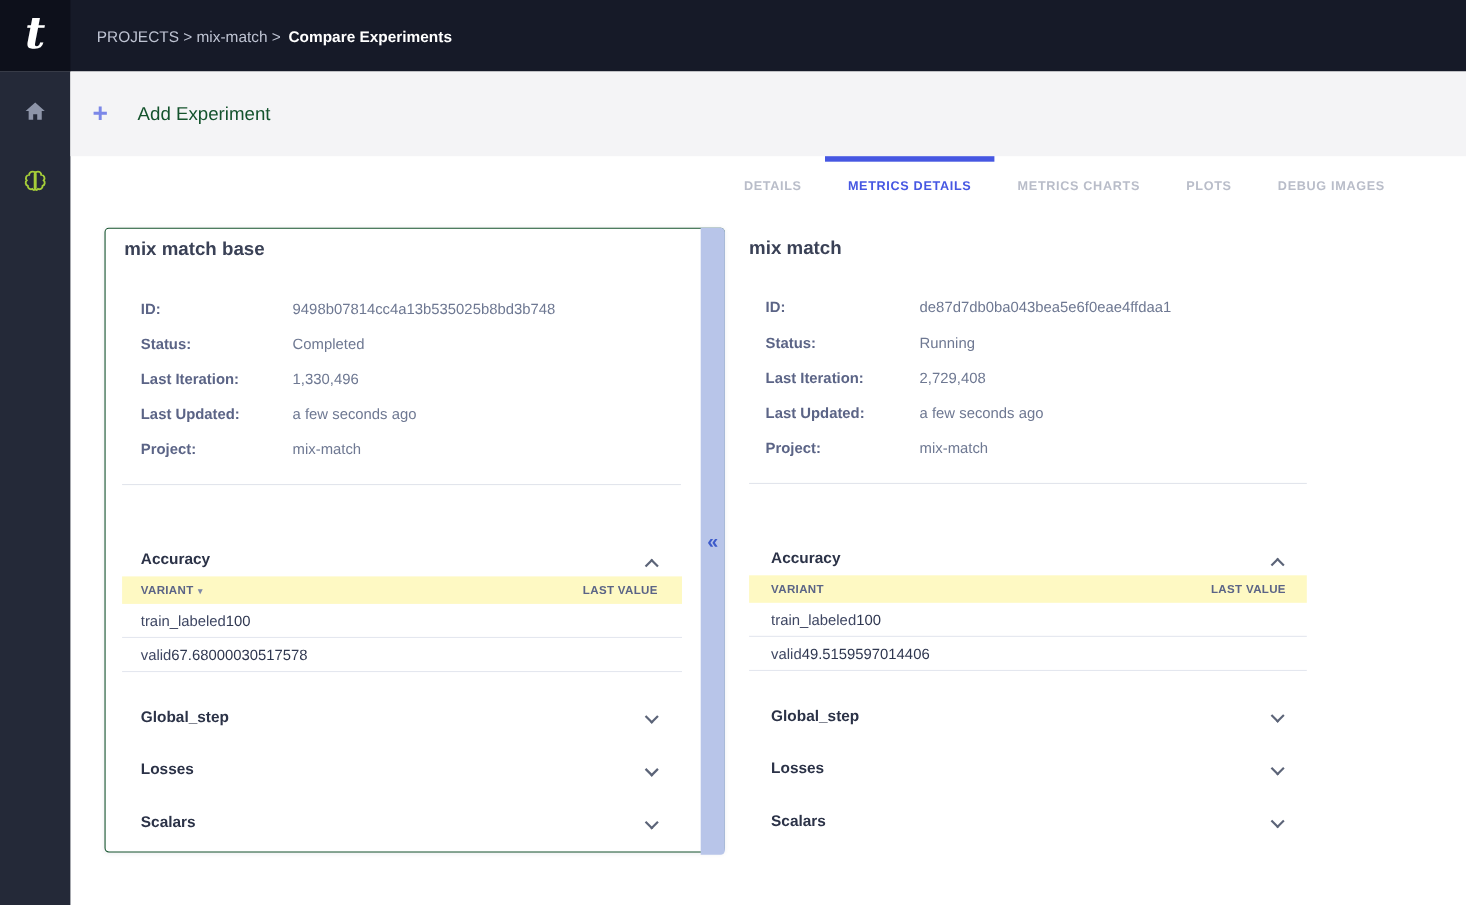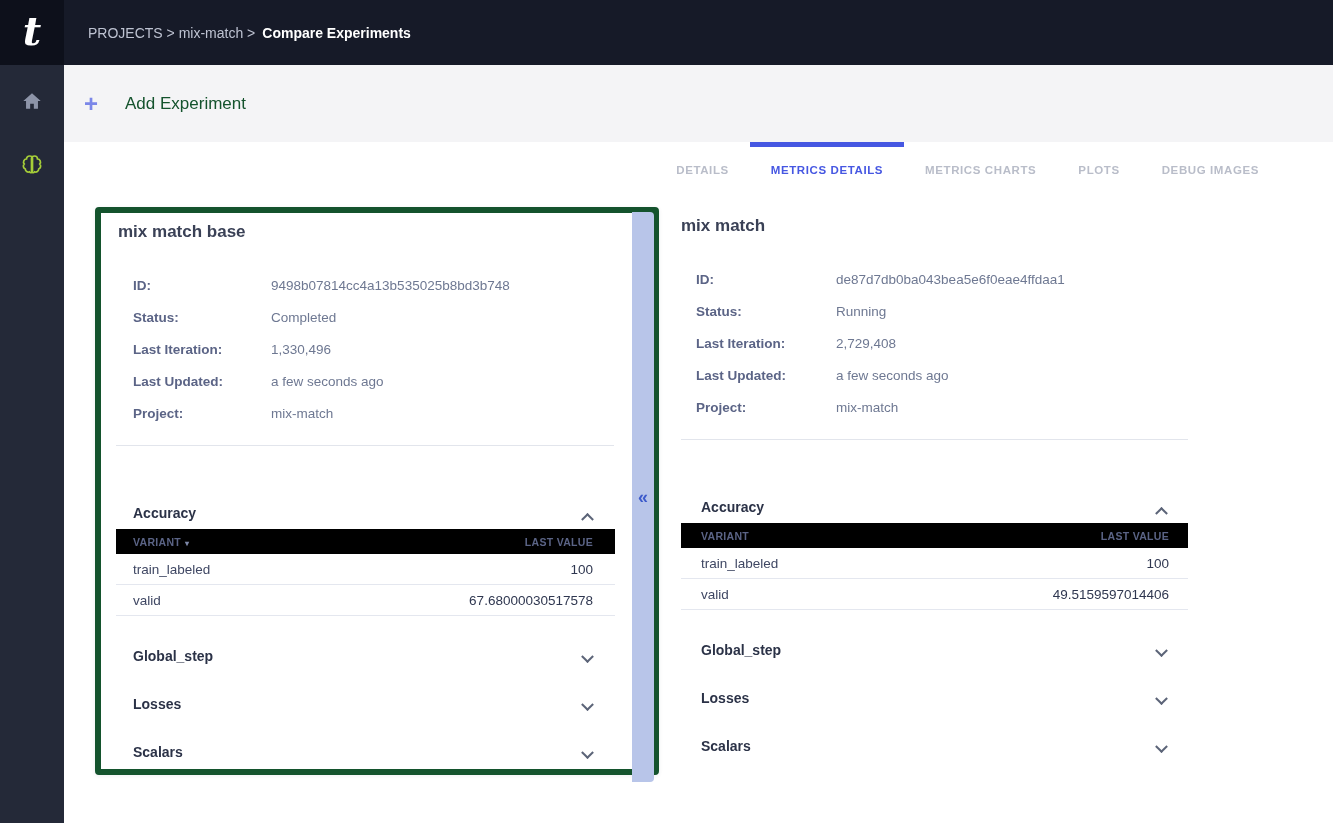--- a/index.html
+++ b/index.html
@@ -30,21 +30,21 @@
   .add-label { color:#14532d; font-size:17px; }
 
   
   .tabs { position:absolute; top:142px; right:53px; display:flex; }
   .tab { padding:17px 21px 12px 21px; font-size:11.5px; font-weight:bold; letter-spacing:.6px;
          color:#b9bdc9; border-top:5px solid transparent; cursor:pointer; white-space:nowrap; }
   .tab.active { color:#4657e2; border-top-color:#4657e2; }
 
   
   .card { position:absolute; top:207px; background:#fff; }
-  .card.left { left:95px; width:564px; height:568px; border:6px solid #14532d; border-radius:4px;
+  .card.left { left:95px; width:564px; height:568px; border:1px solid #14532d; border-radius:4px;
                box-shadow:0 1px 4px rgba(40,50,80,.08); padding-right:22px; }
   .card.right { left:681px; width:507px; height:568px; }
 
   .splitter { position:absolute; top:-1px; right:-1px; width:22px; height:570px; background:#b8c5e9;
               border-radius:0 4px 4px 0; display:flex; align-items:center; justify-content:center;
               cursor:pointer; }
   .collapse-glyph { color:#3d5bcb; font-size:18px; font-weight:bold; line-height:1; }
 
   .exp-title { font-size:17px; font-weight:bold; color:#3a4156; padding-top:9px; }
   .left .exp-title { margin-left:17px; }
@@ -70,27 +70,27 @@
   .section-header.collapsed { height:48px; margin-top:0; }
 
   .chev { width:9px; height:9px; border-right:2px solid #5c6478; border-bottom:2px solid #5c6478;
           display:inline-block; }
   .chev.up { transform:rotate(-135deg) translate(-2px,-2px); }
   .chev.down { transform:rotate(45deg) translate(-2px,-2px); }
 
   .metric-table { margin-top:8px; font-size:13.5px; }
   .left .metric-table { margin-left:15px; margin-right:16px; }
   .right .metric-table { margin-left:0; margin-right:0; }
-  .mt-header { height:25px; background:#000000; display:flex; justify-content:space-between;
+  .mt-header { height:25px; background:#fef9c3; display:flex; justify-content:space-between;
                align-items:center; font-size:10.5px; font-weight:bold; color:#5b6486;
                letter-spacing:.3px; }
   .left .mt-header { padding:0 22px 0 17px; }
   .right .mt-header { padding:0 19px 0 20px; }
   .sort-caret { font-size:8px; color:#7e88a8; margin-left:4px; }
-  .mt-row { height:31px; display:flex; justify-content:space-between; align-items:center;
+  .mt-row { height:31px; display:flex; justify-content:flex-start; align-items:center;
             border-bottom:1px solid #e4e7ef; }
   .left .mt-row { padding:0 22px 0 17px; }
   .right .mt-row { padding:0 19px 0 20px; }
   .mt-variant { color:#3f4763; }
   .mt-value { color:#2f3750; }
 </style>
 </head>
 <body>
 
 <div class="page">

